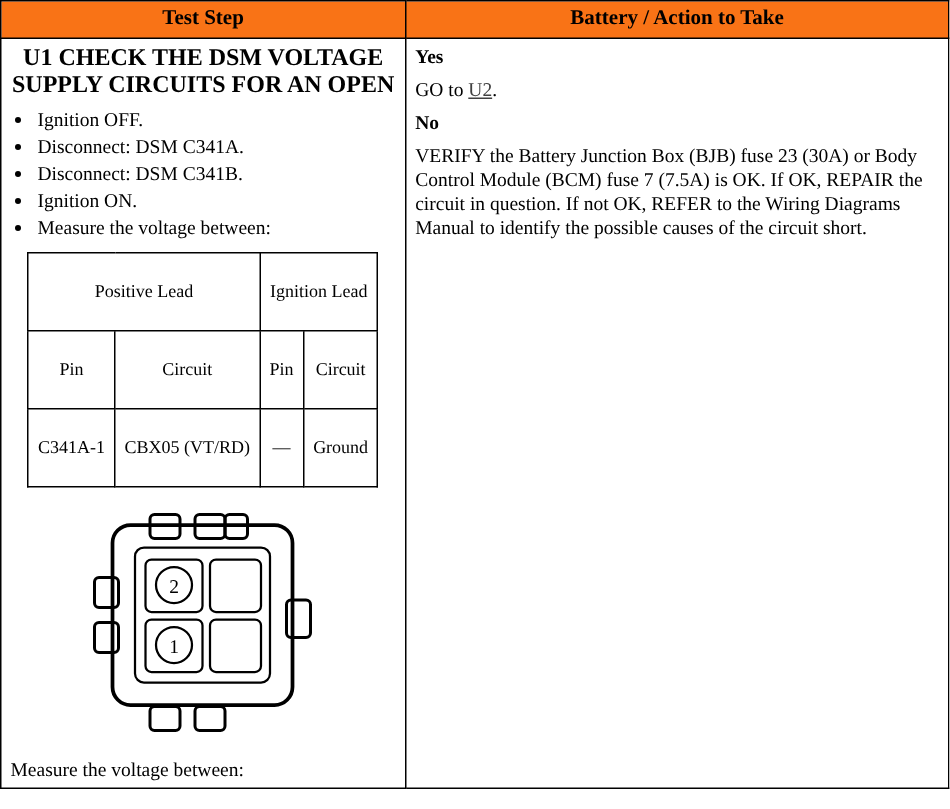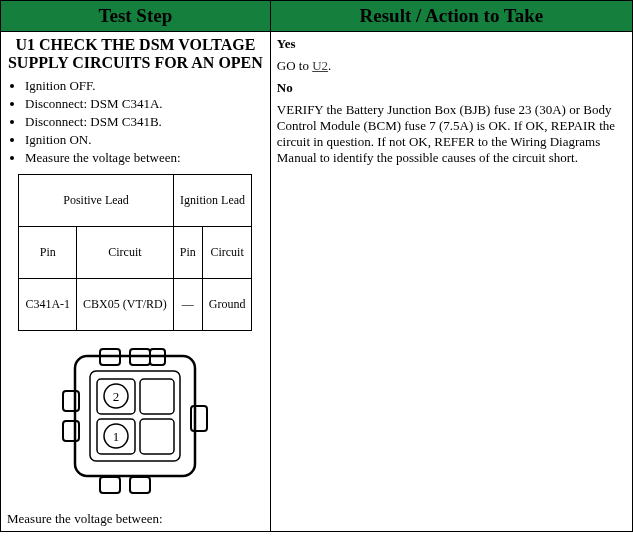--- a/index.html
+++ b/index.html
@@ -16,22 +16,22 @@
       border: 1px solid #000;
     }
     .main-table th, .main-table td {
       border: 1px solid #000;
       vertical-align: top;
       padding: 4px 6px;
     }
     .main-table th {
       text-align: center;
       font-weight: bold;
-      background: #15803d;
-      font-size: 19px;
+      background: #f97316;
+      font-size: 14px;
     }
     .left-col {
       width: 270px;
     }
     .right-col {
       width: 363px;
     }
     .step-title {
       font-weight: bold;
       font-size: 16px;
@@ -81,21 +81,21 @@
       margin-top: 4px;
     }
   </style>
 </head>
 <body>
 
 <table class="main-table">
   <thead>
     <tr>
       <th class="left-col">Test Step</th>
-      <th class="right-col">Result / Action to Take</th>
+      <th class="right-col">Battery / Action to Take</th>
     </tr>
   </thead>
   <tbody>
     <tr>
       <td class="left-col">
         <div class="step-title">U1 CHECK THE DSM VOLTAGE SUPPLY CIRCUITS FOR AN OPEN</div>
         <div class="step-content">
           <ul>
             <li>Ignition OFF.</li>
             <li>Disconnect: DSM C341A.</li>

